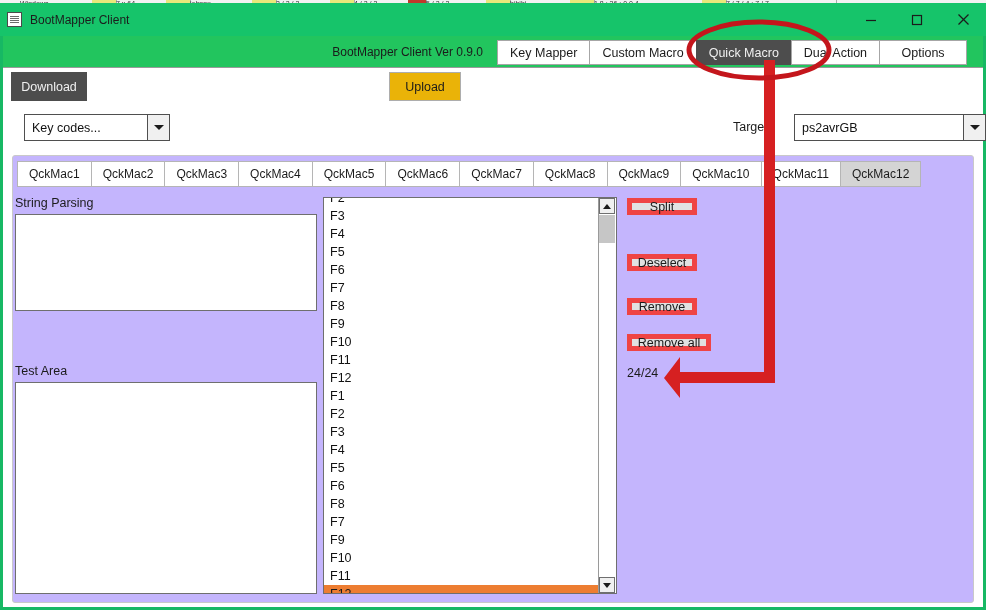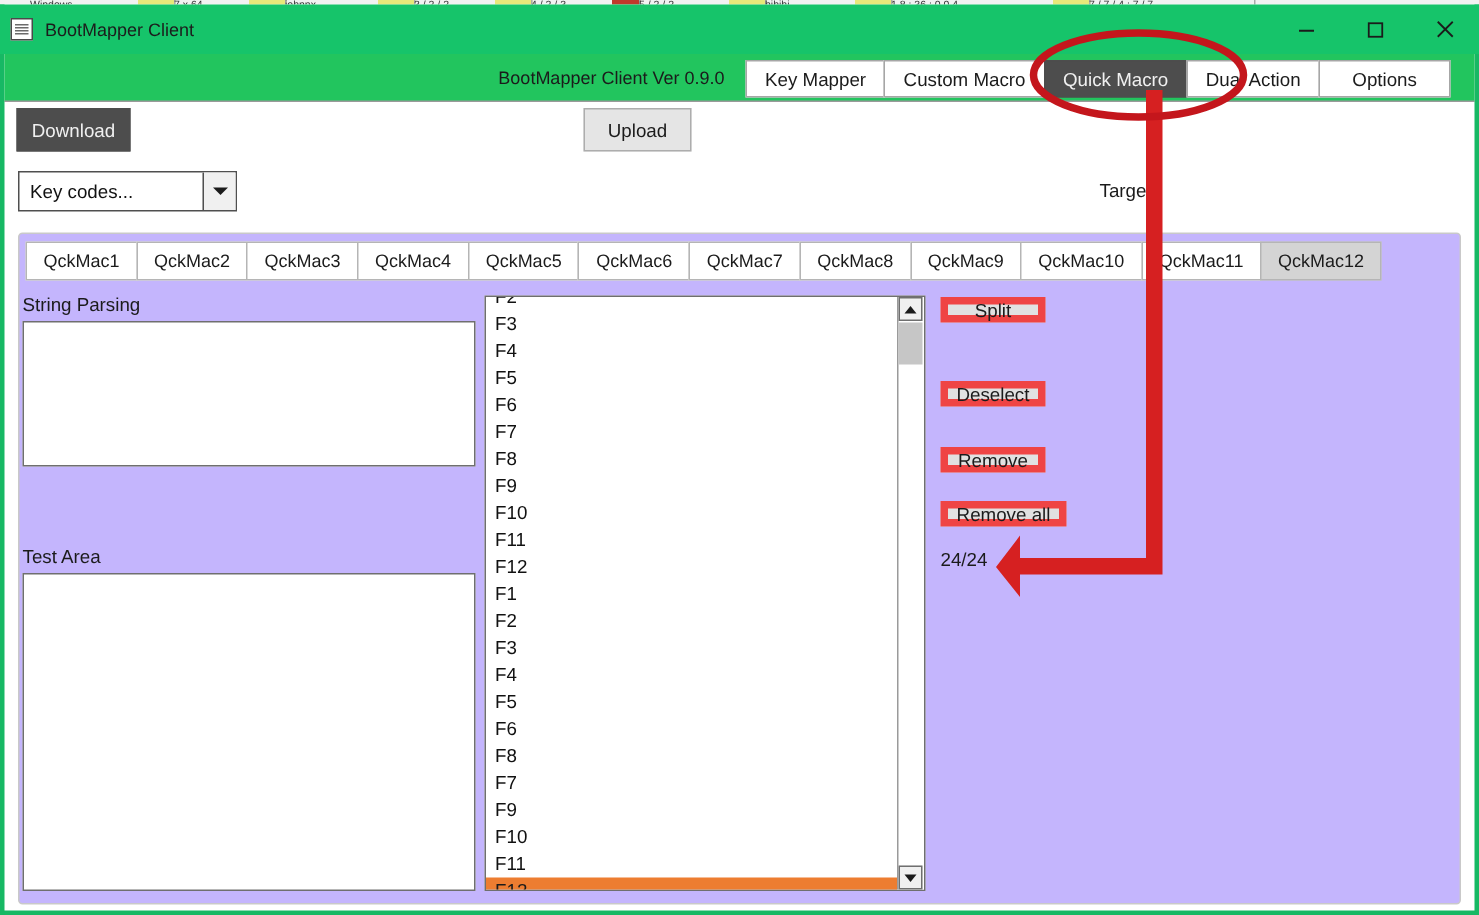--- a/index.html
+++ b/index.html
@@ -157,21 +157,21 @@
     border: 1px solid #4d4d4d;
     font-size: 12.5px;
     display: flex;
     align-items: center;
     justify-content: center;
   }
   #btn-upload {
     position: absolute;
     left: 386px; top: 4px;
     width: 70px; height: 27px;
-    background: #e5e5e5;
+    background: #eab308;
     color: #1b1b1b;
     border: 1px solid #adadad;
     font-size: 12.5px;
     display: flex;
     align-items: center;
     justify-content: center;
   }
 
   
   #selrow {
@@ -181,20 +181,21 @@
     height: 40px;
   }
   .combo {
     position: absolute;
     height: 27px;
     background: #ffffff;
     border: 1px solid #4f4f4f;
     box-sizing: border-box;
     display: flex;
     align-items: center;
+    margin-left: 12px;
   }
   .combo .combo-val {
     flex: 1;
     padding-left: 7px;
     font-size: 12.5px;
     color: #111;
     white-space: nowrap;
     overflow: hidden;
   }
   .combo .combo-arrow {
@@ -466,20 +467,26 @@
   </div>
 
   <div id="selrow">
     <div class="combo" id="combo-keycodes">
       <div class="combo-val">Key codes...</div>
       <div class="combo-arrow">
           <div class="caret-down"></div>
         </div>
     </div>
     <div id="target-label">Target :</div>
+    <div class="combo" id="combo-target">
+      <div class="combo-val">ps2avrGB</div>
+      <div class="combo-arrow">
+          <div class="caret-down"></div>
+        </div>
+    </div>
   </div>
 
   <div id="tabpanel">
 
     <div id="qtabs">
       <div class="qtab">QckMac1</div>
       <div class="qtab">QckMac2</div>
       <div class="qtab">QckMac3</div>
       <div class="qtab">QckMac4</div>
       <div class="qtab">QckMac5</div>

